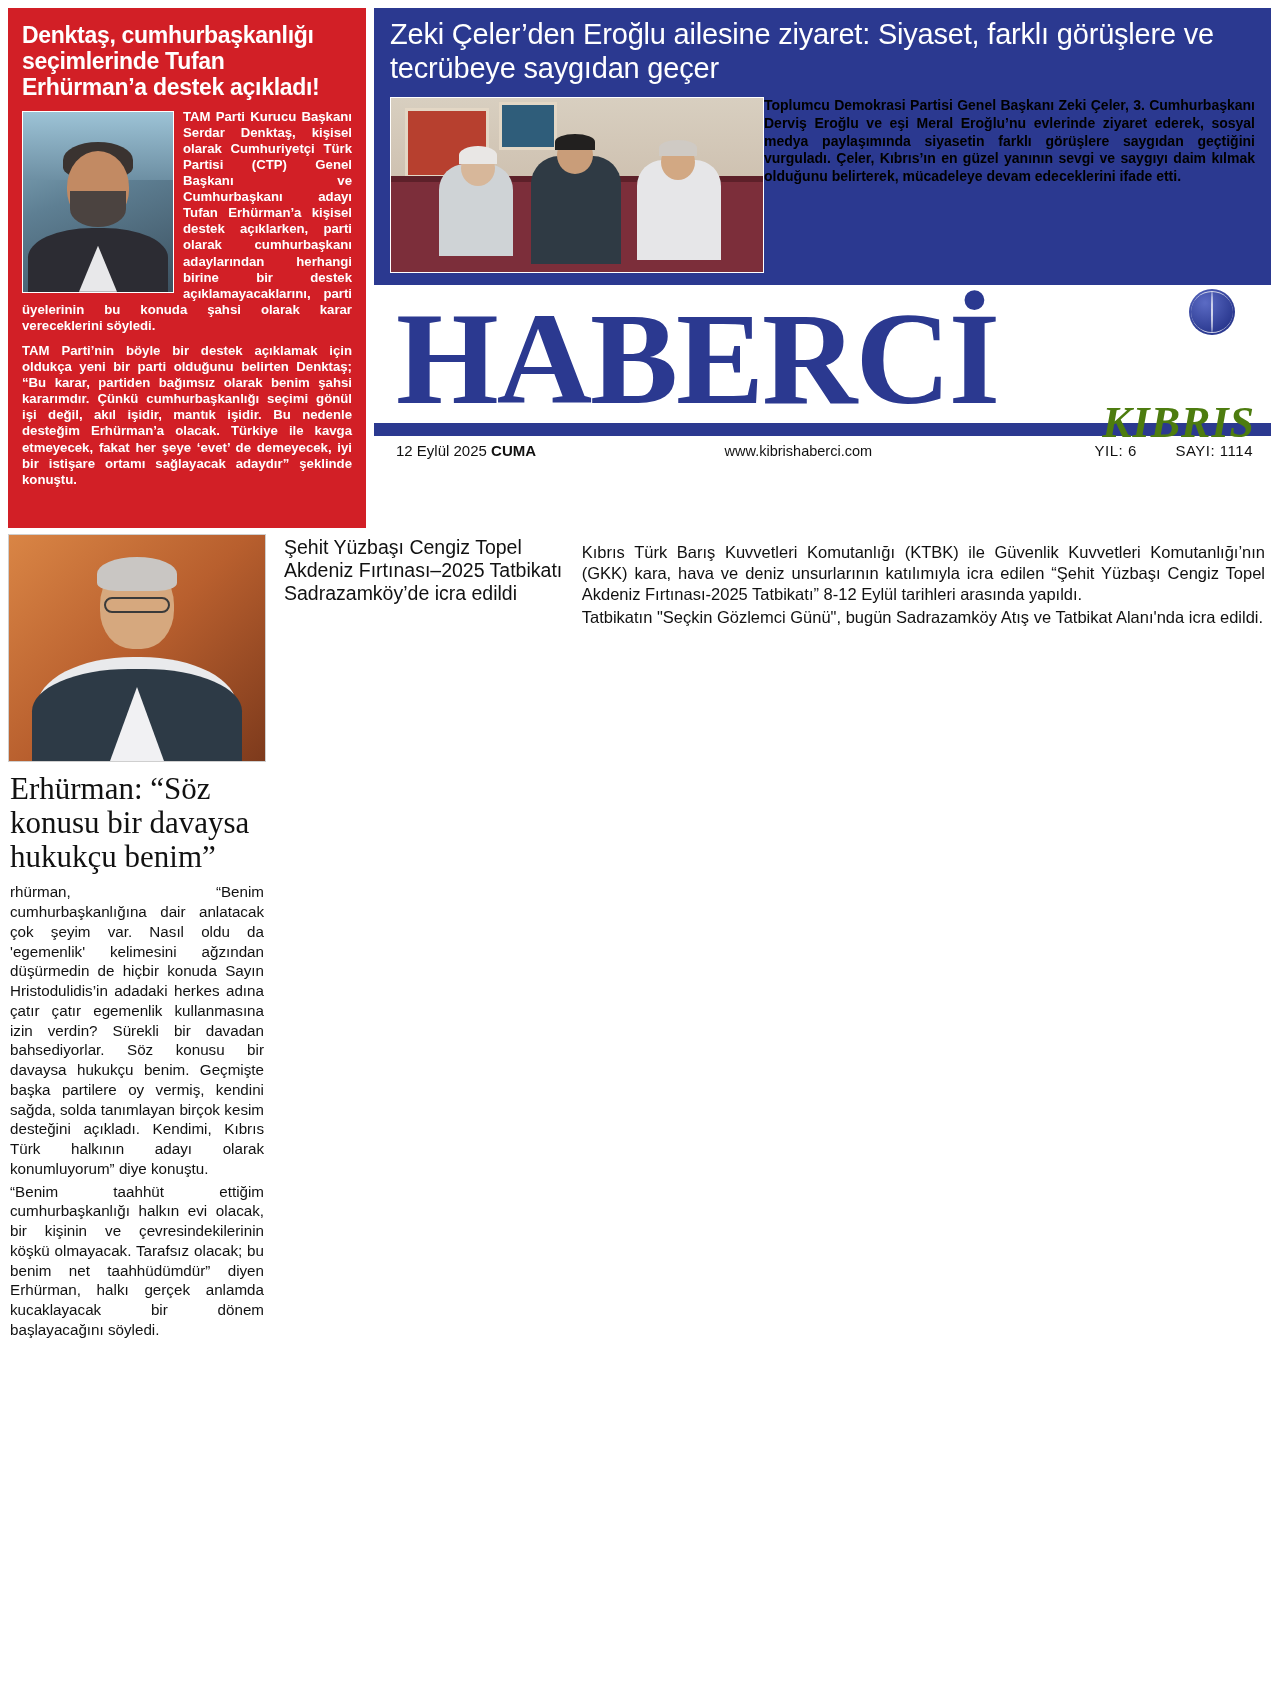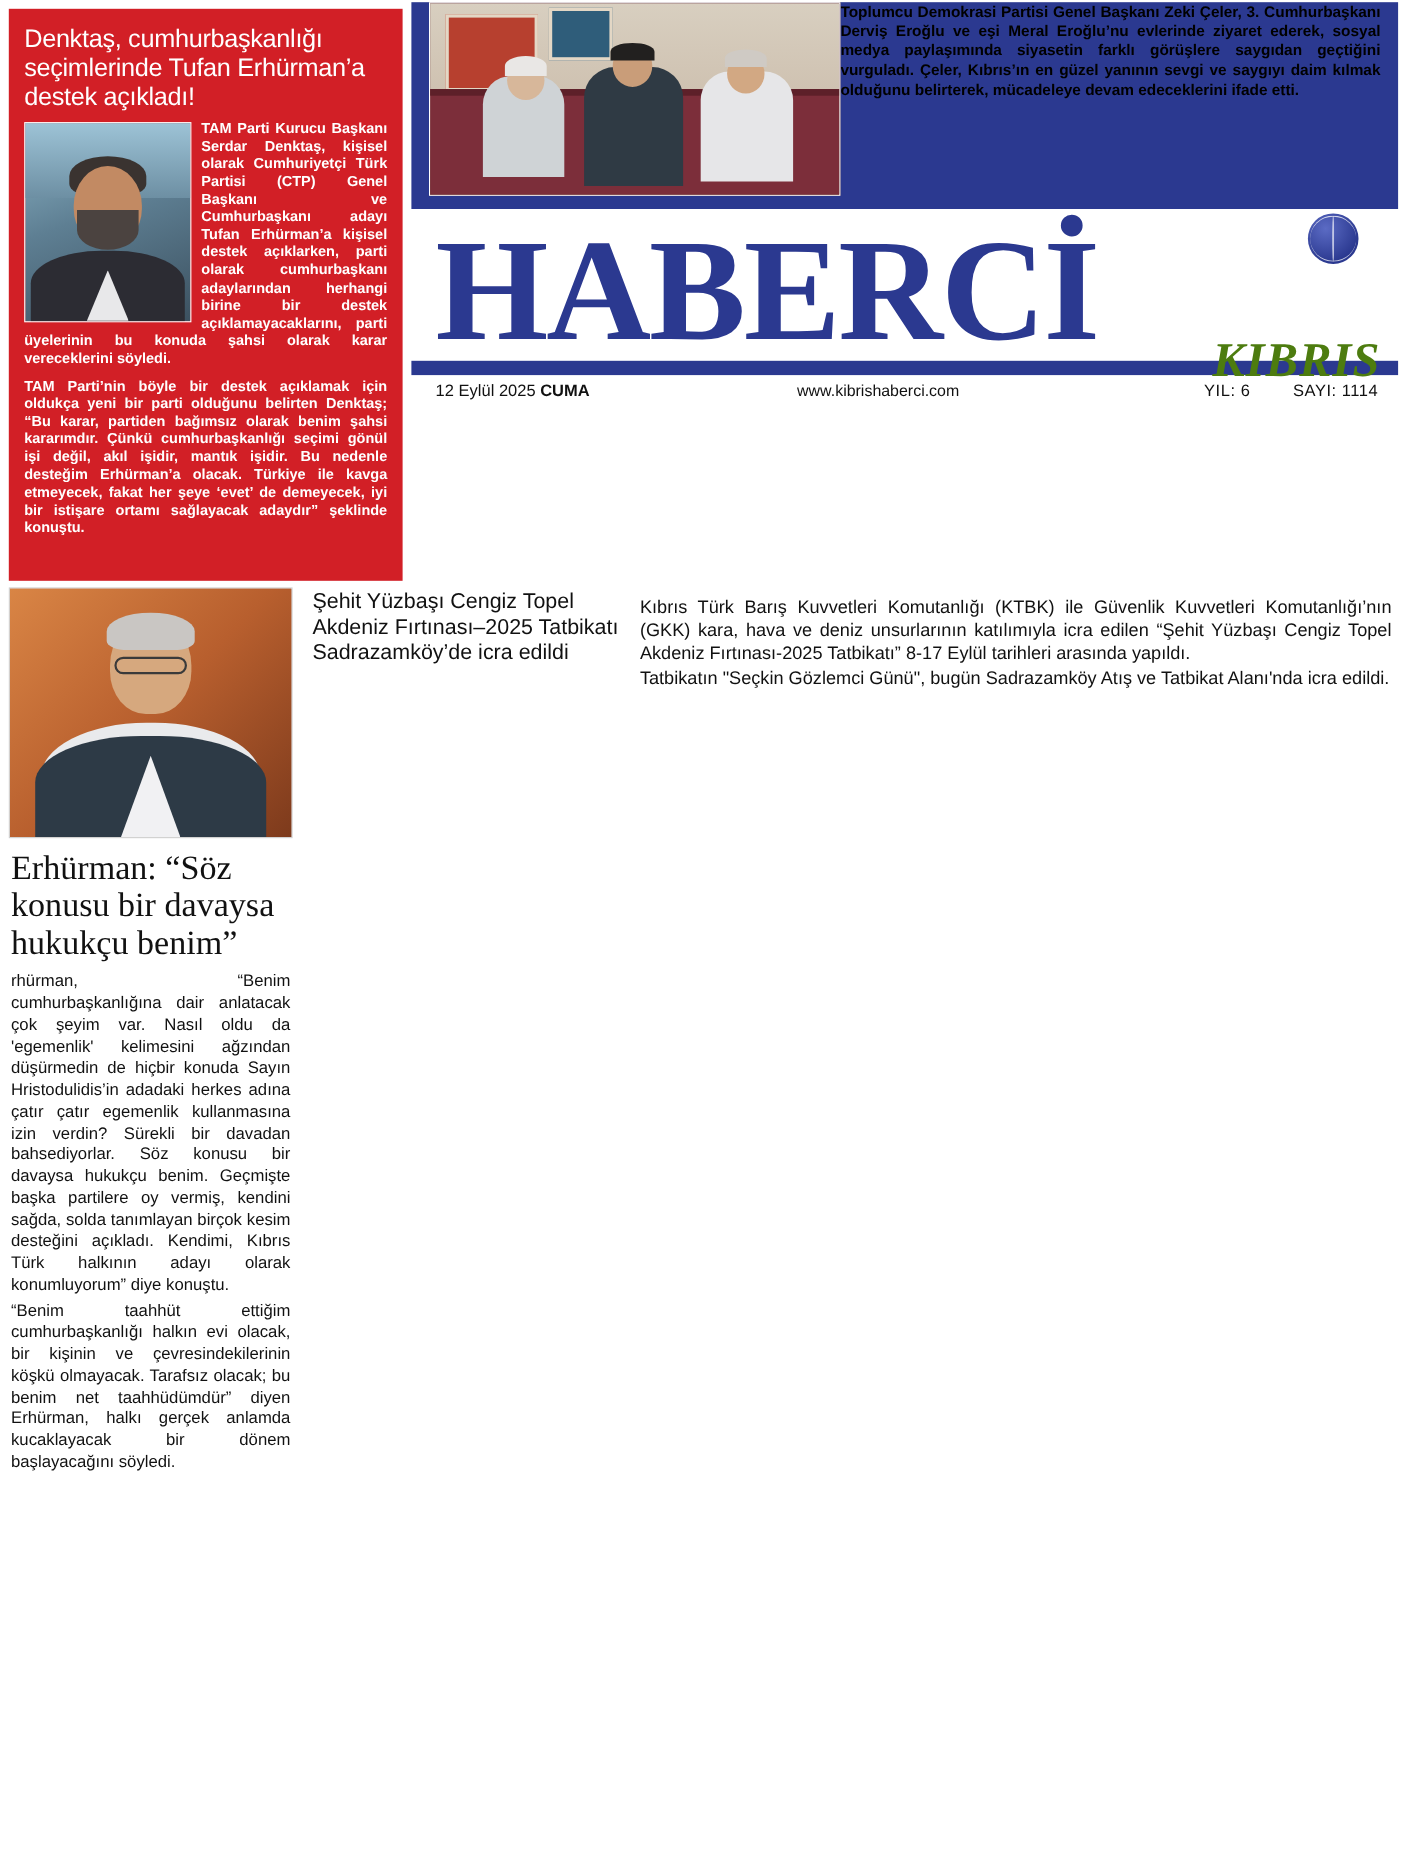--- a/index.html
+++ b/index.html
@@ -31,21 +31,21 @@
   .left-col {
     width: 358px;
     background: #d21f26;
     color: #ffffff;
     position: relative;
     padding: 14px 14px 8px 14px;
     overflow: hidden;
   }
   .left-headline {
     font-size: 23px;
-    font-weight: normal;
+    font-weight: bold;
     line-height: 1.14;
     letter-spacing: -0.3px;
     margin-bottom: 8px;
   }
   .left-body {
     font-size: 13.2px;
     line-height: 1.22;
     text-align: justify;
     font-weight: 600;
   }
@@ -385,20 +385,23 @@
           <div class="lp-face"></div>
           <div class="lp-beard"></div>
         </div>
         <span>TAM Parti Kurucu Başkanı Serdar Denktaş, kişisel olarak Cumhuriyetçi Türk Partisi (CTP) Genel Başkanı ve Cumhurbaşkanı adayı Tufan Erhürman’a kişisel destek açıklarken, parti olarak cumhurbaşkanı adaylarından herhangi birine bir destek açıklamayacaklarını, parti üyelerinin bu konuda şahsi olarak karar vereceklerini söyledi.</span>
         <div class="p2">TAM Parti’nin böyle bir destek açıklamak için oldukça yeni bir parti olduğunu belirten Denktaş; “Bu karar, partiden bağımsız olarak benim şahsi kararımdır. Çünkü cumhurbaşkanlığı seçimi gönül işi değil, akıl işidir, mantık işidir. Bu nedenle desteğim Erhürman’a olacak. Türkiye ile kavga etmeyecek, fakat her şeye ‘evet’ de demeyecek, iyi bir istişare ortamı sağlayacak adaydır” şeklinde konuştu.</div>
       </div>
     </div>
 
     <div class="right-col">
 
+      <div class="blue-band">
+        <h1>Zeki Çeler’den Eroğlu ailesine ziyaret: Siyaset, farklı görüşlere ve tecrübeye saygıdan geçer</h1>
+      </div>
       <div class="blue-lower" style="margin-top:-6px;">
         <div class="visit-photo">
           <div class="vp-wall"></div>
           <div class="vp-art"></div>
           <div class="vp-art2"></div>
           <div class="vp-sofa"></div>
           <div class="vp-p1"></div>
             <div class="vp-p1h"></div>
             <div class="vp-p1hair"></div>
           <div class="vp-p2"></div>
@@ -518,18 +521,18 @@
           <div class="cam-man"></div>
           <div class="cam-lens"></div>
         </div>
         <div class="inset inset-right">
           <div class="soldier" style="left:86px; bottom:24%; width:34px; height:110px; background:#6e7a4d;"></div>
           <div class="soldier" style="left:140px; bottom:26%; width:40px; height:120px; background:#cfc9bd;"></div>
         </div>
       </div>
 
       <div class="hero-caption">
-        <p>Kıbrıs Türk Barış Kuvvetleri Komutanlığı (KTBK) ile Güvenlik Kuvvetleri Komutanlığı’nın (GKK) kara, hava ve deniz unsurlarının katılımıyla icra edilen “Şehit Yüzbaşı Cengiz Topel Akdeniz Fırtınası-2025 Tatbikatı” 8-17 Eylül tarihleri arasında yapıldı.</p>
+        <p>Kıbrıs Türk Barış Kuvvetleri Komutanlığı (KTBK) ile Güvenlik Kuvvetleri Komutanlığı’nın (GKK) kara, hava ve deniz unsurlarının katılımıyla icra edilen “Şehit Yüzbaşı Cengiz Topel Akdeniz Fırtınası-2025 Tatbikatı” 8-12 Eylül tarihleri arasında yapıldı.</p>
         <p>Tatbikatın "Seçkin Gözlemci Günü", bugün Sadrazamköy Atış ve Tatbikat Alanı'nda icra edildi.</p>
       </div>
     </div>
   </div>
 </div>
 
 </body></html>

